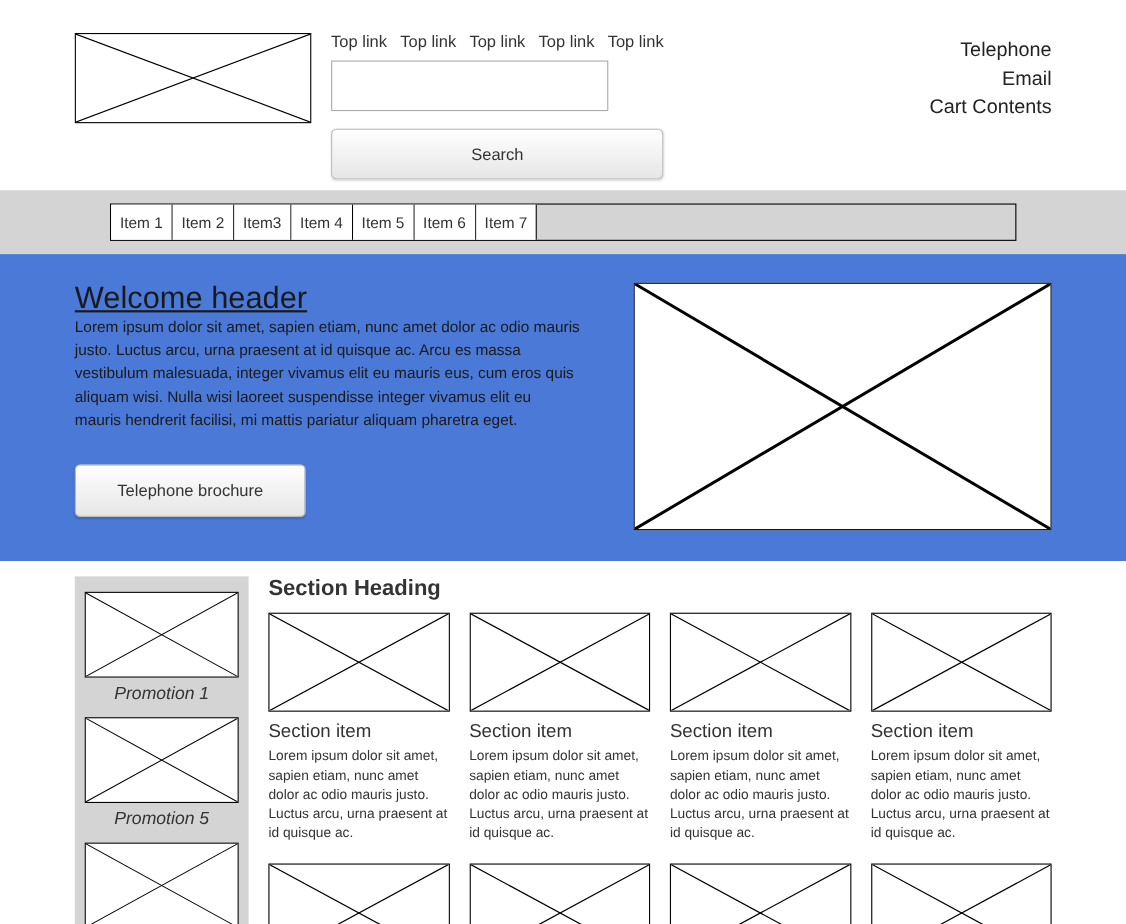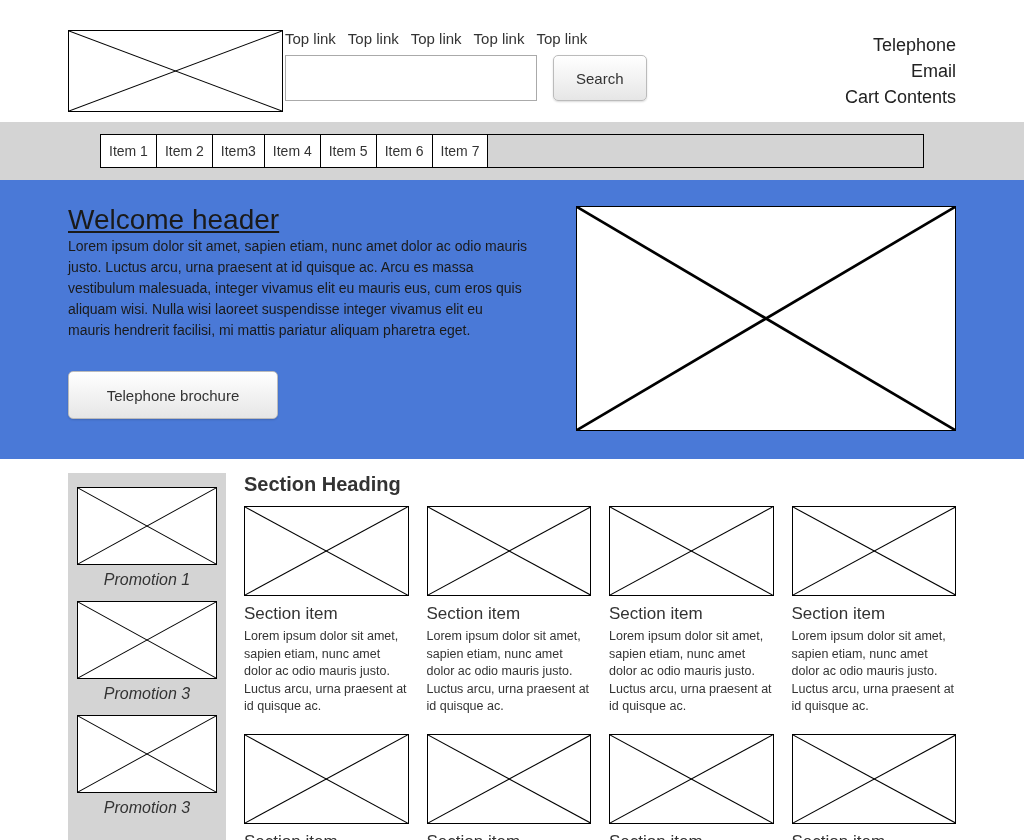--- a/index.html
+++ b/index.html
@@ -1,27 +1,27 @@
 <!DOCTYPE html>
 <html><head>
 <meta charset="utf-8">
 <style>
   * { box-sizing: border-box; }
   body { margin:0; font-family: Arial, Helvetica, sans-serif; background:#fff; color:#333; }
   .page { width:1024px; margin:0 auto; }
 
   
-  .header-row { display:flex; align-items:flex-start; padding:30px 68px 10px 68px; gap:2px; }
+  .header-row { display:flex; align-items:flex-start; padding:30px 68px 10px 68px; gap:18px; }
   .logo-ph { width:215px; height:82px; }
   .placeholder { border:1px solid #000; position:relative; background:#fff; }
   .placeholder svg { position:absolute; top:0; left:0; width:100%; height:100%; }
   .top-center { display:flex; flex-direction:column; }
   .top-links { display:flex; gap:12px; padding-bottom:8px; }
   .top-links a { color:#333; text-decoration:none; font-size:15px; }
-  .search-row { display:flex; align-items:stretch; gap:16px; }
+  .search-row { display:flex; align-items:stretch; gap:16px;flex-direction:column; }
   .search-input { width:252px; height:46px; border:1px solid #aaa; padding:4px 8px; font-size:15px; }
   .btn { border:1px solid #bbb; border-radius:5px; background:linear-gradient(#ffffff,#e6e6e6); padding:0 22px; font-size:15px; color:#333; cursor:pointer; box-shadow:0 1px 2px rgba(0,0,0,0.15); }
   .search-btn { height:46px; }
   .header-right { margin-left:auto; text-align:right; font-size:18px; color:#222; line-height:1.45; padding-top:2px; }
 
   
   .navbar-wrap { background:#d4d4d4; padding:12px 100px; }
   .navbar { border:1px solid #000; background:#d4d4d4; display:flex; height:34px; }
   .navbar .nav-item { border-right:1px solid #000; background:#fff; padding:0 8px; font-size:14px; display:flex; align-items:center; cursor:pointer; }
 
@@ -113,21 +113,21 @@
             <line x1="100" y1="0" x2="0" y2="100" stroke="#000"></line>
           </svg>
         </div>
       <div class="promo-label">Promotion 1</div>
       <div class="placeholder promo-ph">
           <svg viewBox="0 0 100 100" preserveAspectRatio="none">
             <line x1="0" y1="0" x2="100" y2="100" stroke="#000"></line>
             <line x1="100" y1="0" x2="0" y2="100" stroke="#000"></line>
           </svg>
         </div>
-      <div class="promo-label">Promotion 3</div>
+      <div class="promo-label">Promotion 5</div>
       <div class="placeholder promo-ph">
           <svg viewBox="0 0 100 100" preserveAspectRatio="none">
             <line x1="0" y1="0" x2="100" y2="100" stroke="#000"></line>
             <line x1="100" y1="0" x2="0" y2="100" stroke="#000"></line>
           </svg>
         </div>
       <div class="promo-label">Promotion 3</div>
     </div>
 
     <div class="main">

